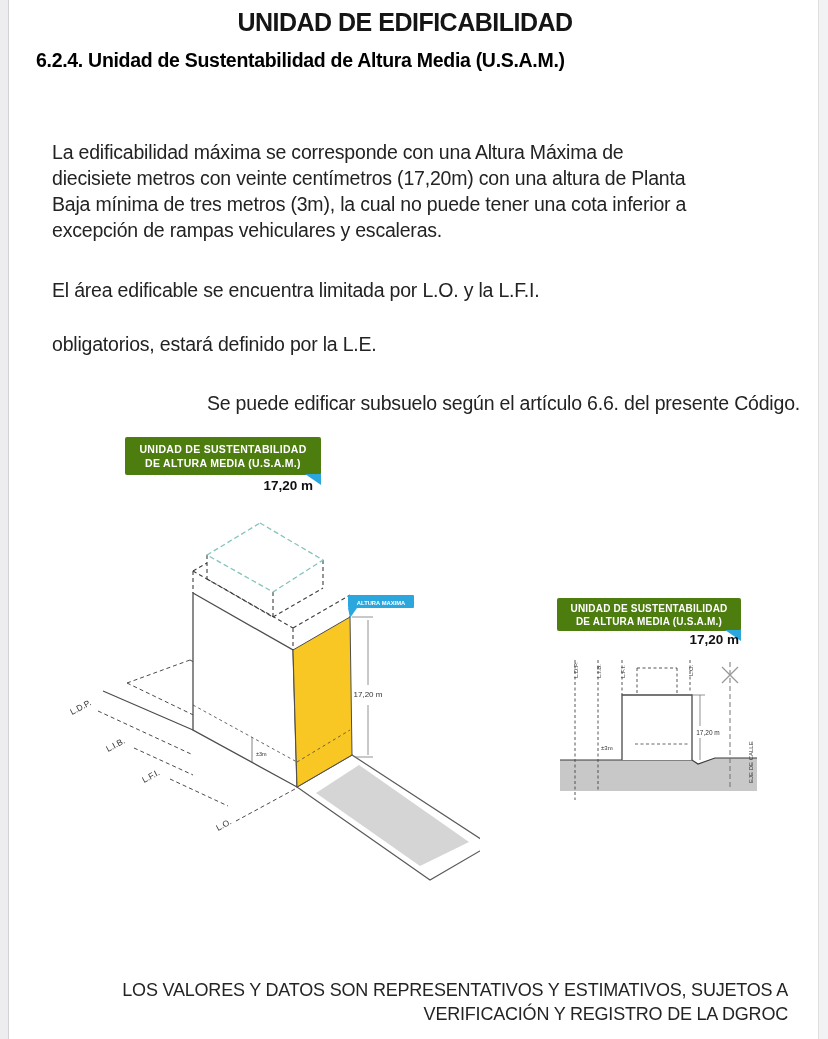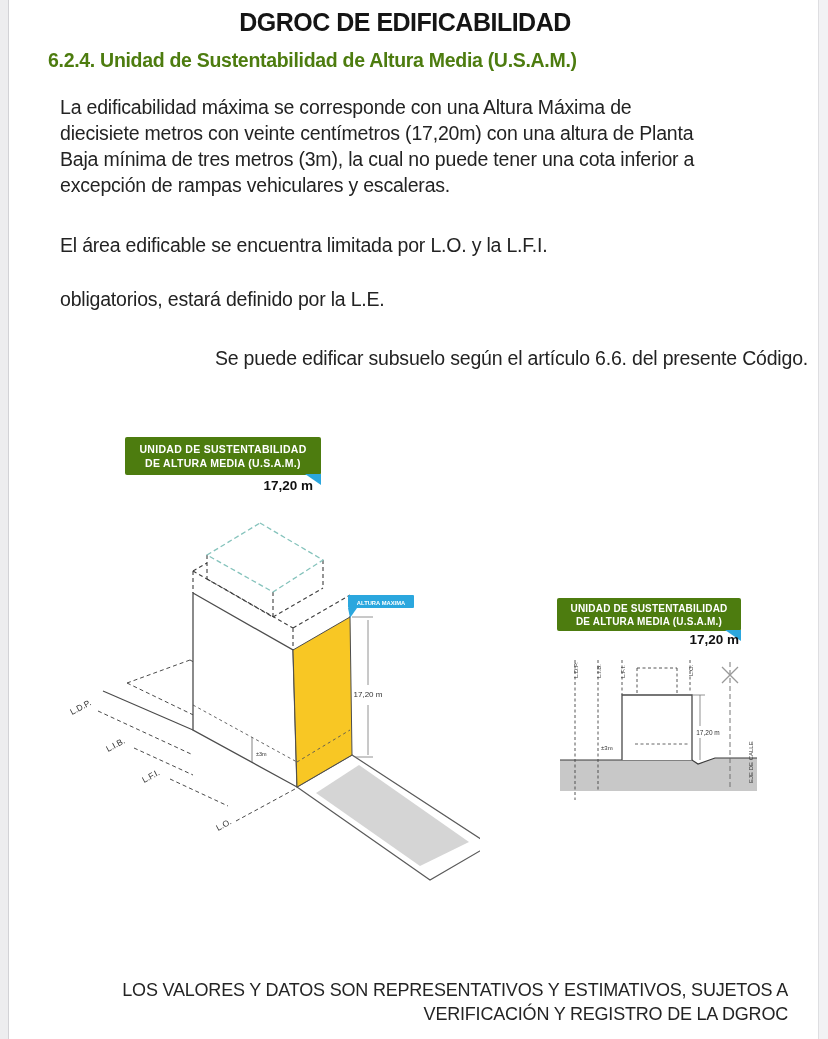--- a/index.html
+++ b/index.html
@@ -7,24 +7,24 @@
     position:relative;width:828px;height:1039px;background:#ffffff;
     font-family:"Liberation Sans",sans-serif;color:#1f1f1f;overflow:hidden;
   }
   .edge-left{position:absolute;left:0;top:0;width:8px;height:1039px;background:#ededef;border-right:1px solid #d2d2d6;}
   .edge-right{position:absolute;right:0;top:0;width:9px;height:1039px;background:#f2f2f4;border-left:1px solid #dedee1;}
   .title{
     position:absolute;left:20px;top:8px;width:770px;text-align:center;
     font-size:25px;font-weight:700;letter-spacing:-0.5px;color:#151515;
   }
   .heading{
-    position:absolute;left:48px;top:49px;width:740px;
-    font-size:19.5px;font-weight:700;letter-spacing:-0.3px;color:#4d7c0f;
+    position:absolute;left:36px;top:49px;width:740px;
+    font-size:19.5px;font-weight:700;letter-spacing:-0.3px;color:#000000;
   }
-  .para{position:absolute;left:60px;width:748px;font-size:19.5px;letter-spacing:-0.2px;line-height:26px;color:#232323;}
+  .para{position:absolute;left:52px;width:748px;font-size:19.5px;letter-spacing:-0.2px;line-height:26px;color:#232323;margin-top:45px;}
   .p1{top:94px;}.p2{top:232px;}.p3{top:286px;}.p4{top:345px;text-align:right;}
   .callout{
     position:absolute;background:#4d7c0f;color:#ffffff;font-weight:700;
     text-align:center;border-radius:2px;
   }
   .callout-left{left:125px;top:437px;width:196px;height:38px;font-size:10.5px;line-height:14px;padding-top:5px;box-sizing:border-box;letter-spacing:0.3px;}
   .callout-right{left:557px;top:598px;width:184px;height:33px;font-size:10px;line-height:13px;padding-top:4px;box-sizing:border-box;letter-spacing:0.2px;}
   .tail{position:absolute;width:16px;height:11px;background:#2BA7DE;clip-path:polygon(0 0,100% 0,100% 100%);}
   .tail-left{left:305px;top:474px;}
   .tail-right{left:725px;top:630px;}
@@ -39,21 +39,21 @@
   }
   svg text{font-family:"Liberation Sans",sans-serif;}
 </style>
 </head>
 <body>
 
 <div class="page">
   <div class="edge-left"></div>
   <div class="edge-right"></div>
 
-  <div class="title">DGROC DE EDIFICABILIDAD</div>
+  <div class="title">UNIDAD DE EDIFICABILIDAD</div>
   <div class="heading">6.2.4. Unidad de Sustentabilidad de Altura Media (U.S.A.M.)</div>
 
   <div class="para p1">
     <div>La edificabilidad máxima se corresponde con una Altura Máxima de</div>
     <div>diecisiete metros con veinte centímetros (17,20m) con una altura de Planta</div>
     <div>Baja mínima de tres metros (3m), la cual no puede tener una cota inferior a</div>
     <div>excepción de rampas vehiculares y escaleras.</div>
   </div>
   <div class="para p2">
     <div>El área edificable se encuentra limitada por L.O. y la L.F.I.</div>

